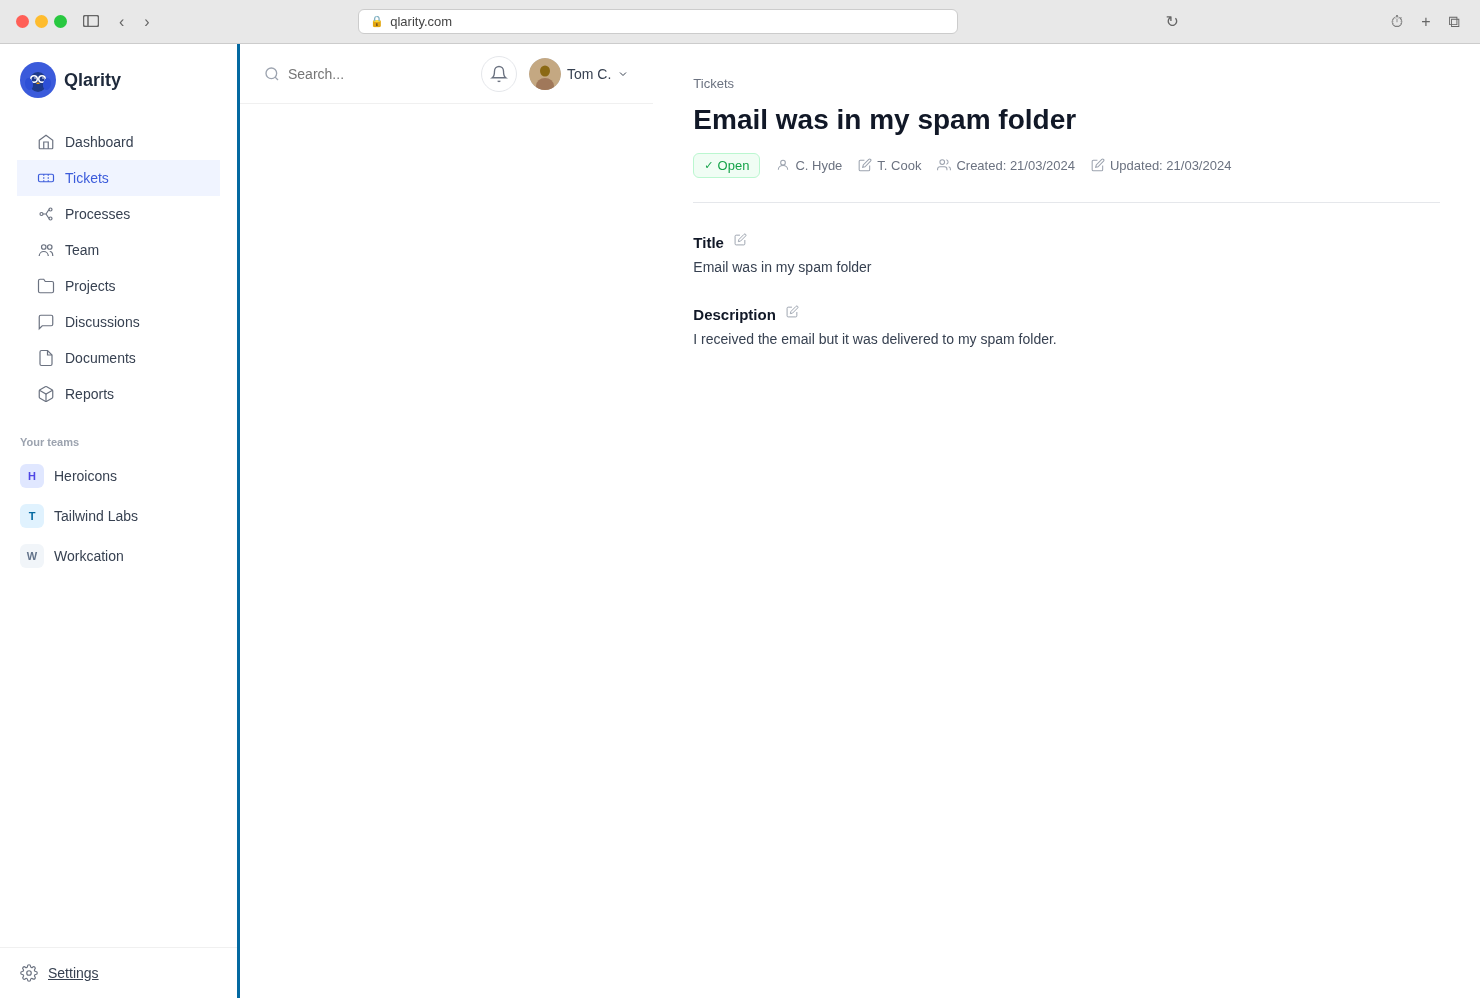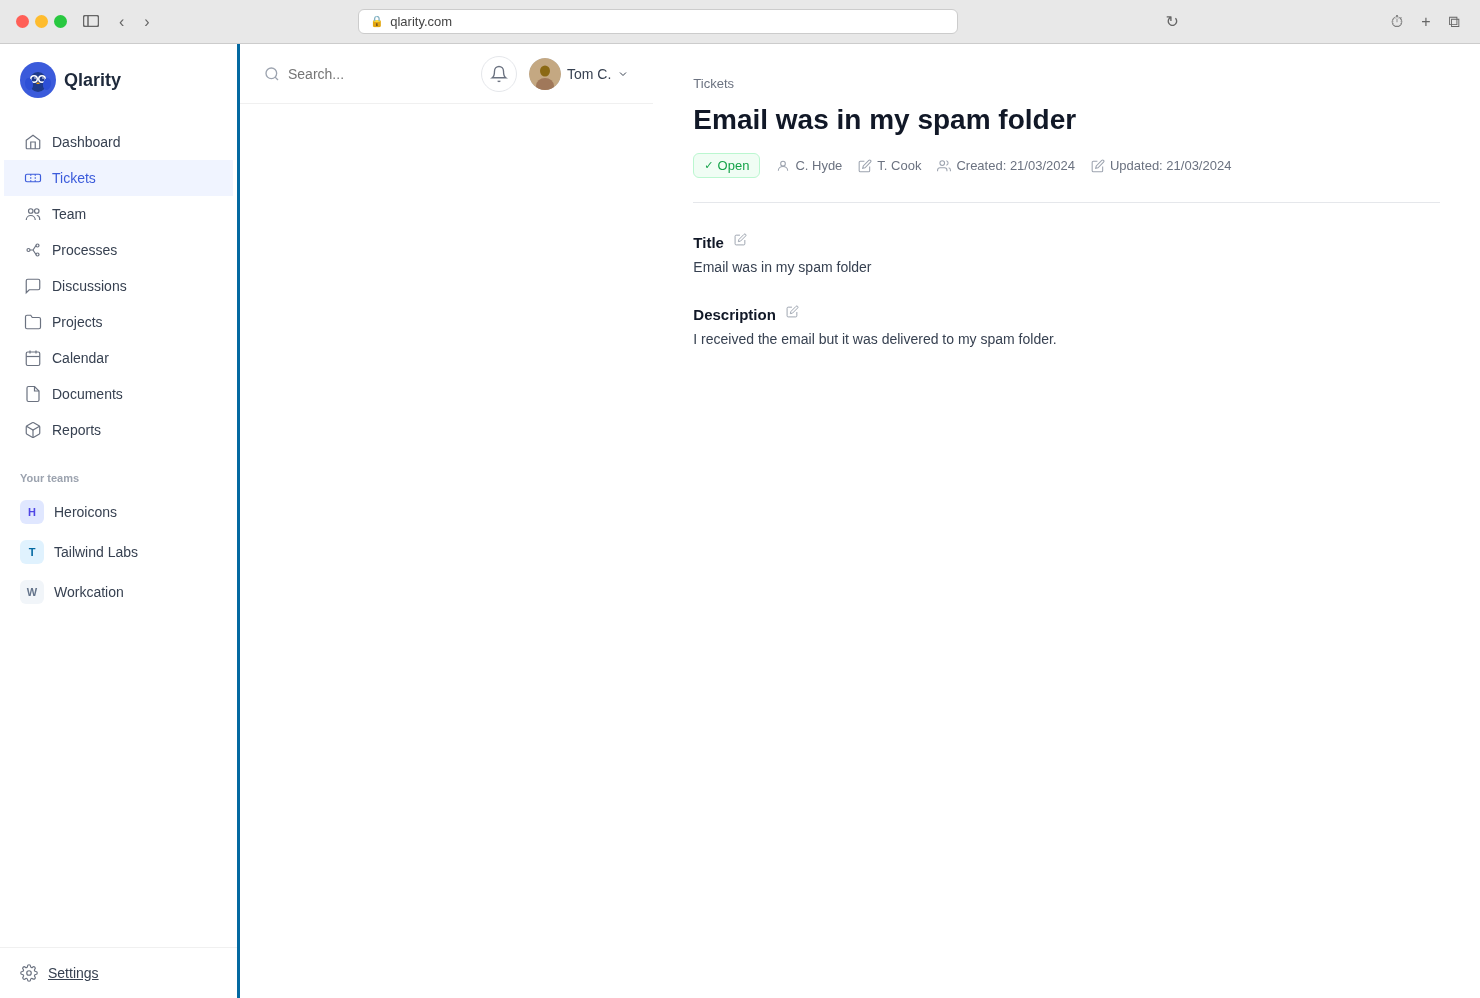--- a/index.html
+++ b/index.html
@@ -60,21 +60,21 @@
     }
     .logo-icon {
       width: 36px;
       height: 36px;
     }
     .logo-text {
       font-size: 18px;
       font-weight: 700;
       color: #1e293b;
     }
-    .nav-section { padding: 8px 4px; }
+    .nav-section { padding: 8px 17px; }
     .nav-item {
       display: flex;
       align-items: center;
       gap: 10px;
       padding: 9px 20px;
       cursor: pointer;
       font-size: 14px;
       color: #374151;
       border-radius: 0;
       transition: background 0.15s;
@@ -222,21 +222,21 @@
       color: #16a34a;
       border: 1px solid #bbf7d0;
       border-radius: 6px;
       padding: 4px 10px;
       font-size: 13px;
       font-weight: 500;
     }
     .status-check { font-size: 11px; }
     .meta-item {
       display: flex;
-      align-items: flex-end;
+      align-items: flex-start;
       gap: 5px;
       font-size: 13px;
       color: #6b7280;
     }
     .divider { border: none; border-top: 1px solid #e5e7eb; margin: 8px 0 28px; }
 
     
     .field-group { margin-bottom: 28px; }
     .field-header {
       display: flex;
@@ -326,61 +326,52 @@
       <div class="nav-item active">
         <svg class="nav-icon" fill="none" stroke="currentColor" stroke-width="1.6" viewBox="0 0 24 24">
             <rect x="2" y="7" width="20" height="10" rx="2"></rect>
             <path d="M15 7v10M9 7v10" stroke-dasharray="2 2"></path>
           </svg>
         <span>Tickets</span>
       </div>
 
       <div class="nav-item">
         <svg class="nav-icon" fill="none" stroke="currentColor" stroke-width="1.6" viewBox="0 0 24 24">
+            <circle cx="6" cy="12" r="2"></circle>
+            <circle cx="18" cy="6" r="2"></circle>
+            <circle cx="18" cy="18" r="2"></circle>
+            <path d="M8 12h4l4-6M8 12h4l4 6"></path>
+          </svg>
+        <span>Processes</span>
+      </div>
+
+      <div class="nav-item">
+        <svg class="nav-icon" fill="none" stroke="currentColor" stroke-width="1.6" viewBox="0 0 24 24">
             <circle cx="9" cy="8" r="3"></circle>
             <path d="M3 20c0-3.3 2.7-6 6-6s6 2.7 6 6"></path>
             <circle cx="17" cy="8" r="3"></circle>
             <path d="M21 20c0-3.3-1.3-6-4-6"></path>
           </svg>
         <span>Team</span>
       </div>
 
       <div class="nav-item">
         <svg class="nav-icon" fill="none" stroke="currentColor" stroke-width="1.6" viewBox="0 0 24 24">
-            <circle cx="6" cy="12" r="2"></circle>
-            <circle cx="18" cy="6" r="2"></circle>
-            <circle cx="18" cy="18" r="2"></circle>
-            <path d="M8 12h4l4-6M8 12h4l4 6"></path>
-          </svg>
-        <span>Processes</span>
+            <path d="M22 19a2 2 0 01-2 2H4a2 2 0 01-2-2V5a2 2 0 012-2h5l2 3h9a2 2 0 012 2z"></path>
+          </svg>
+        <span>Projects</span>
       </div>
 
       <div class="nav-item">
         <svg class="nav-icon" fill="none" stroke="currentColor" stroke-width="1.6" viewBox="0 0 24 24">
             <path d="M21 15a2 2 0 01-2 2H7l-4 4V5a2 2 0 012-2h14a2 2 0 012 2z"></path>
           </svg>
         <span>Discussions</span>
       </div>
 
-      <div class="nav-item">
-        <svg class="nav-icon" fill="none" stroke="currentColor" stroke-width="1.6" viewBox="0 0 24 24">
-            <path d="M22 19a2 2 0 01-2 2H4a2 2 0 01-2-2V5a2 2 0 012-2h5l2 3h9a2 2 0 012 2z"></path>
-          </svg>
-        <span>Projects</span>
-      </div>
-
-      <div class="nav-item">
-        <svg class="nav-icon" fill="none" stroke="currentColor" stroke-width="1.6" viewBox="0 0 24 24">
-            <rect x="3" y="4" width="18" height="18" rx="2"></rect>
-            <line x1="16" y1="2" x2="16" y2="6"></line>
-            <line x1="8" y1="2" x2="8" y2="6"></line>
-            <line x1="3" y1="10" x2="21" y2="10"></line>
-          </svg>
-        <span>Calendar</span>
-      </div>
 
       <div class="nav-item">
         <svg class="nav-icon" fill="none" stroke="currentColor" stroke-width="1.6" viewBox="0 0 24 24">
             <path d="M14 2H6a2 2 0 00-2 2v16a2 2 0 002 2h12a2 2 0 002-2V8z"></path>
             <polyline points="14,2 14,8 20,8"></polyline>
           </svg>
         <span>Documents</span>
       </div>
 
       <div class="nav-item">

